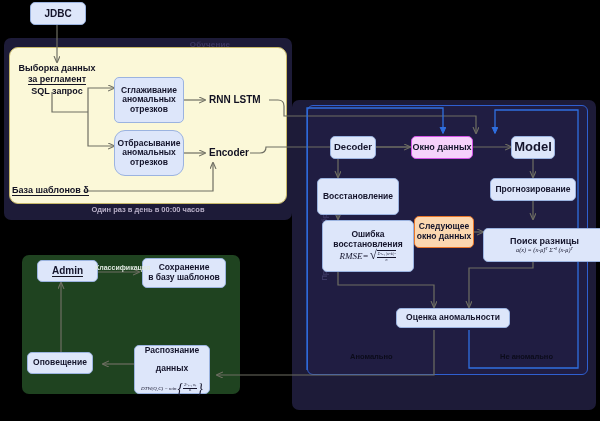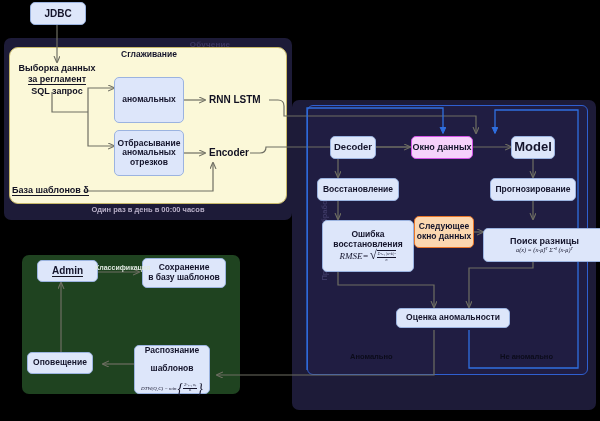--- a/index.html
+++ b/index.html
@@ -131,45 +131,45 @@
   </svg>
 
   <div class="nodebox blue" style="left:30px;top:2px;width:56px;height:23px;font-size:10px;">JDBC</div>
 
   <div class="plain" style="left:13px;top:63px;font-size:9px;text-align:center;width:88px;white-space:normal;line-height:1.25;">
     <span>Выборка данных</span><br>
     <span class="underlined">за регламент</span><br>
     <span>SQL запрос</span>
   </div>
 
-  <div class="nodebox blue stack" style="left:114px;top:77px;width:70px;height:46px;font-size:8.5px;gap:36px;">
+  <div class="nodebox blue stack" style="left:114px;top:77px;width:70px;height:46px;font-size:8.5px;">
     <span>Сглаживание</span>
     <span>аномальных</span>
     <span>отрезков</span>
   </div>
 
-  <div class="nodebox blue stack" style="left:114px;top:130px;width:70px;height:46px;font-size:8.5px;">
+  <div class="nodebox blue stack" style="left:114px;top:130px;width:70px;height:46px;font-size:8.5px;border-radius:11px;">
     <span>Отбрасывание</span>
     <span>аномальных</span>
     <span>отрезков</span>
   </div>
 
   <div class="plain" style="left:209px;top:94px;font-size:10px;">RNN LSTM</div>
 
   <div class="plain" style="left:209px;top:147px;font-size:10px;">Encoder</div>
 
   <div class="plain underlined" style="left:12px;top:185px;font-size:9px;">База шаблонов δ</div>
 
   <div class="nodebox blue" style="left:330px;top:136px;width:46px;height:23px;font-size:9.5px;">Decoder</div>
 
   <div class="nodebox pink" style="left:411px;top:136px;width:62px;height:23px;font-size:9px;">Окно данных</div>
 
   <div class="nodebox blue" style="left:511px;top:136px;width:44px;height:23px;font-size:13px;">Model</div>
 
-  <div class="nodebox blue" style="left:317px;top:178px;width:82px;height:23px;font-size:8.5px;">Восстановление</div>
+  <div class="nodebox blue" style="left:317px;top:178px;width:82px;height:37px;font-size:8.5px;">Восстановление</div>
 
   <div class="nodebox blue" style="left:490px;top:178px;width:86px;height:23px;font-size:8.5px;">Прогнозирование</div>
 
   <div class="nodebox blue stack" style="left:322px;top:220px;width:92px;height:52px;font-size:8.5px;">
     <span>Ошибка</span>
     <span>восстановления</span>
     <span class="formula" style="font-size:9px;display:flex;align-items:center;gap:1px;margin-top:1px;">
       <span>RMSE=</span>
       <span style="display:inline-flex;align-items:flex-start;">
         <span style="font-size:13px;line-height:.78;">√</span>
@@ -204,21 +204,21 @@
     <span>Сохранение</span>
     <span>в базу шаблонов</span>
   </div>
 
   <div class="caption" style="left:95px;top:264px;color:#dfe7df;">Классификация</div>
 
   <div class="nodebox blue" style="left:27px;top:352px;width:66px;height:22px;font-size:8.5px;">Оповещение</div>
 
   <div class="nodebox blue stack" style="left:134px;top:345px;width:76px;height:49px;font-size:8.5px;justify-content:space-between;">
     <span>Распознание</span>
-    <span>шаблонов</span>
+    <span>данных</span>
     <span class="formula" style="font-size:5px;display:flex;align-items:center;gap:1px;margin-top:2px;">
       <span>DTW(Q,C) = min</span>
       <span style="display:inline-flex;align-items:center;">
         <span style="font-size:14px;line-height:.6;font-weight:300;">{</span>
         <span class="frac" style="font-size:3.6px;">
           <span class="num">Σᴷₖ₌₁ wₖ</span>
           <span>K</span>
         </span>
         <span style="font-size:14px;line-height:.6;font-weight:300;">}</span>
       </span>

